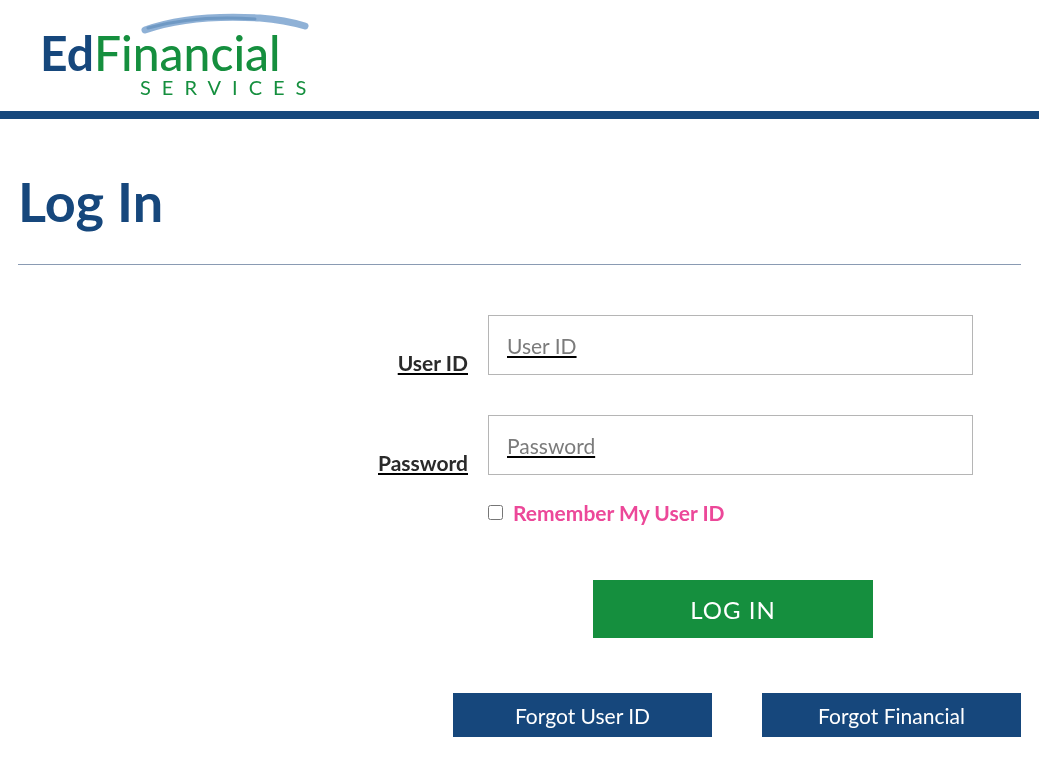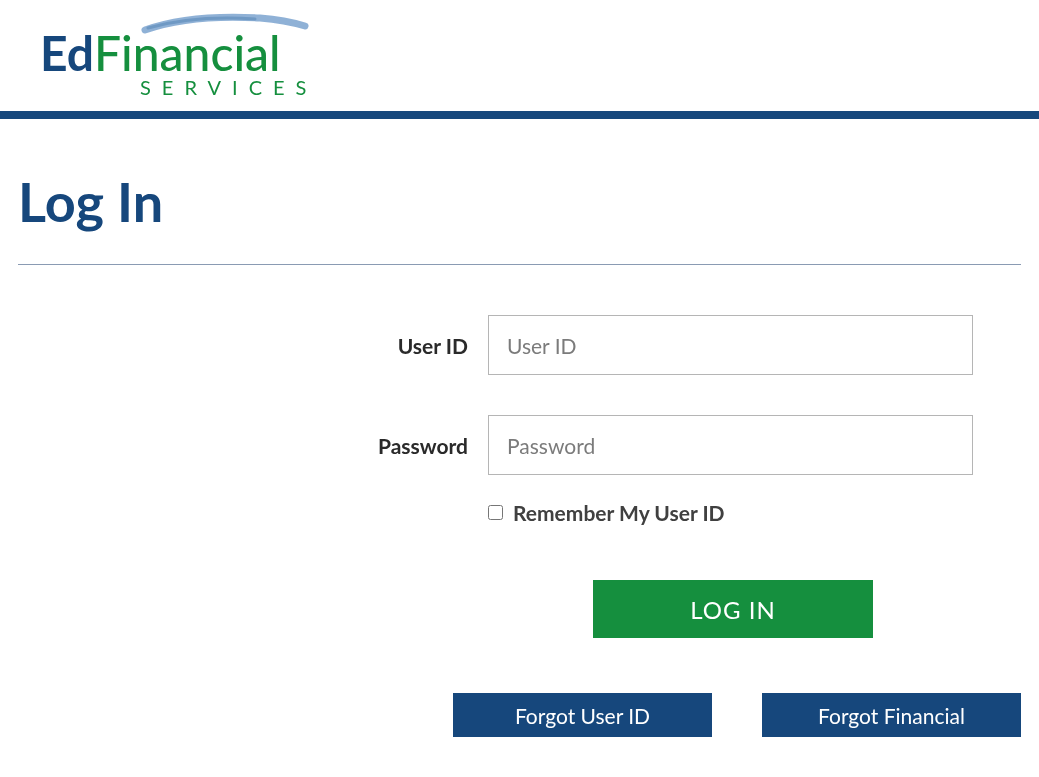--- a/index.html
+++ b/index.html
@@ -63,22 +63,23 @@
       font-size: 54px;
       font-weight: 700;
       padding-bottom: 30px;
       border-bottom: 1px solid #8a9bb3;
     }
     .form-container {
       margin-top: 50px;
     }
     .form-row {
       display: flex;
-      align-items: center;
+      align-items: flex-end;
       margin-bottom: 40px;
+      text-decoration: underline;
     }
     .form-label {
       width: 470px;
       text-align: right;
       font-size: 21px;
       font-weight: 700;
       color: #2a2a2a;
       padding-right: 20px;
     }
     .form-input {
@@ -101,21 +102,21 @@
       margin-top: -15px;
     }
     .remember-checkbox {
       width: 15px;
       height: 15px;
       margin-right: 10px;
     }
     .remember-label {
       font-size: 21px;
       font-weight: 700;
-      color: #404040;
+      color: #ec4899;
     }
     .login-btn-row {
       display: flex;
       justify-content: flex-start;
       margin-left: 575px;
       margin-bottom: 55px;
     }
     .login-btn {
       background: #158f3e;
       color: #ffffff;

